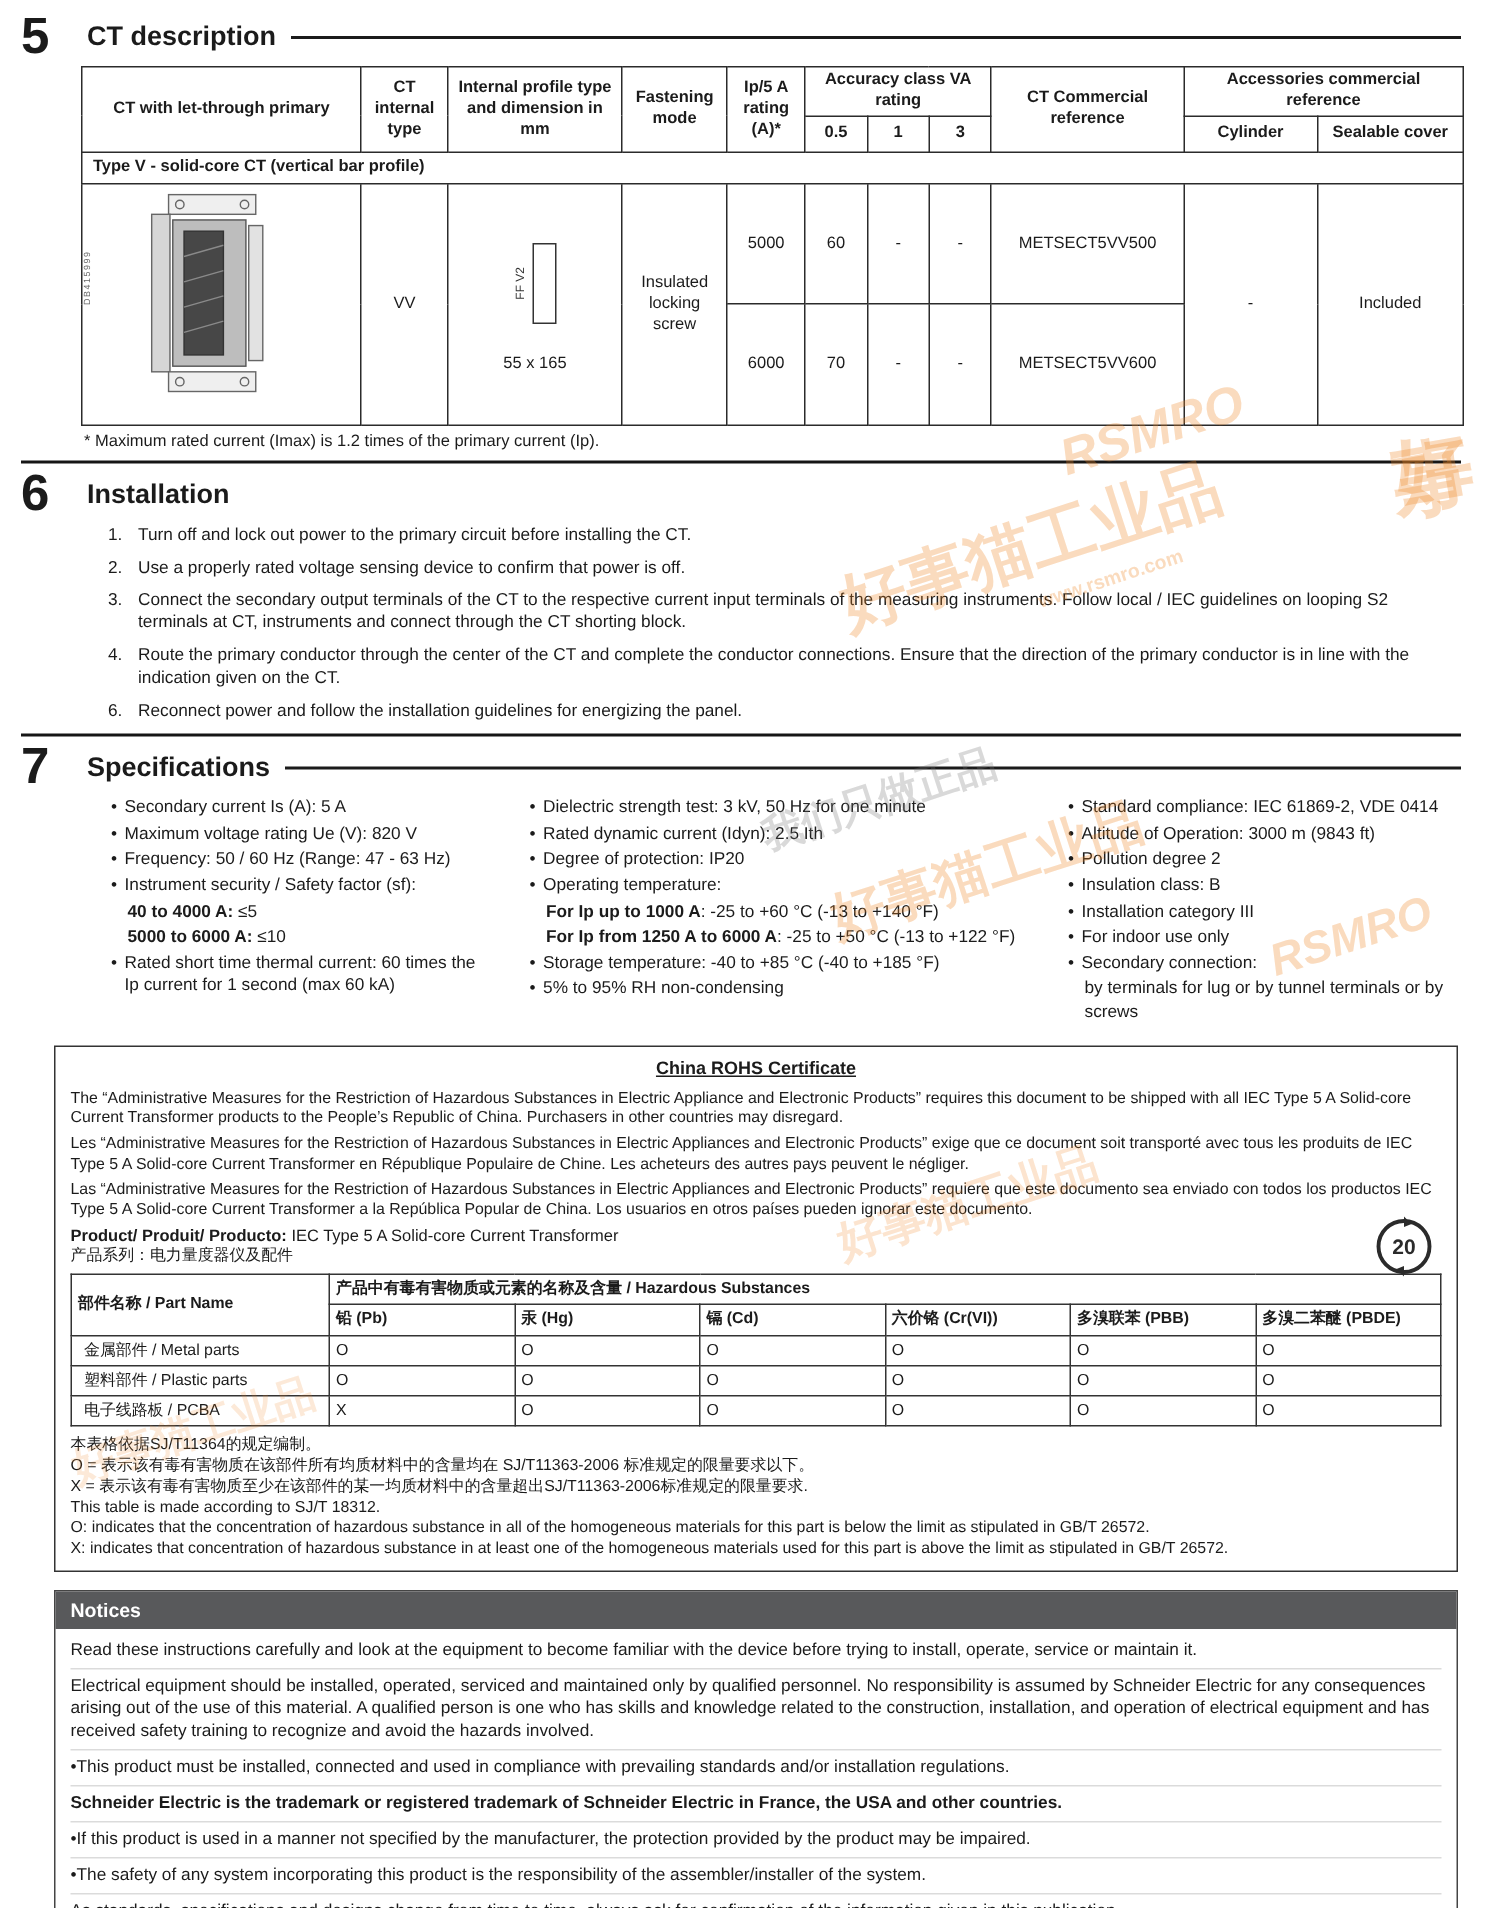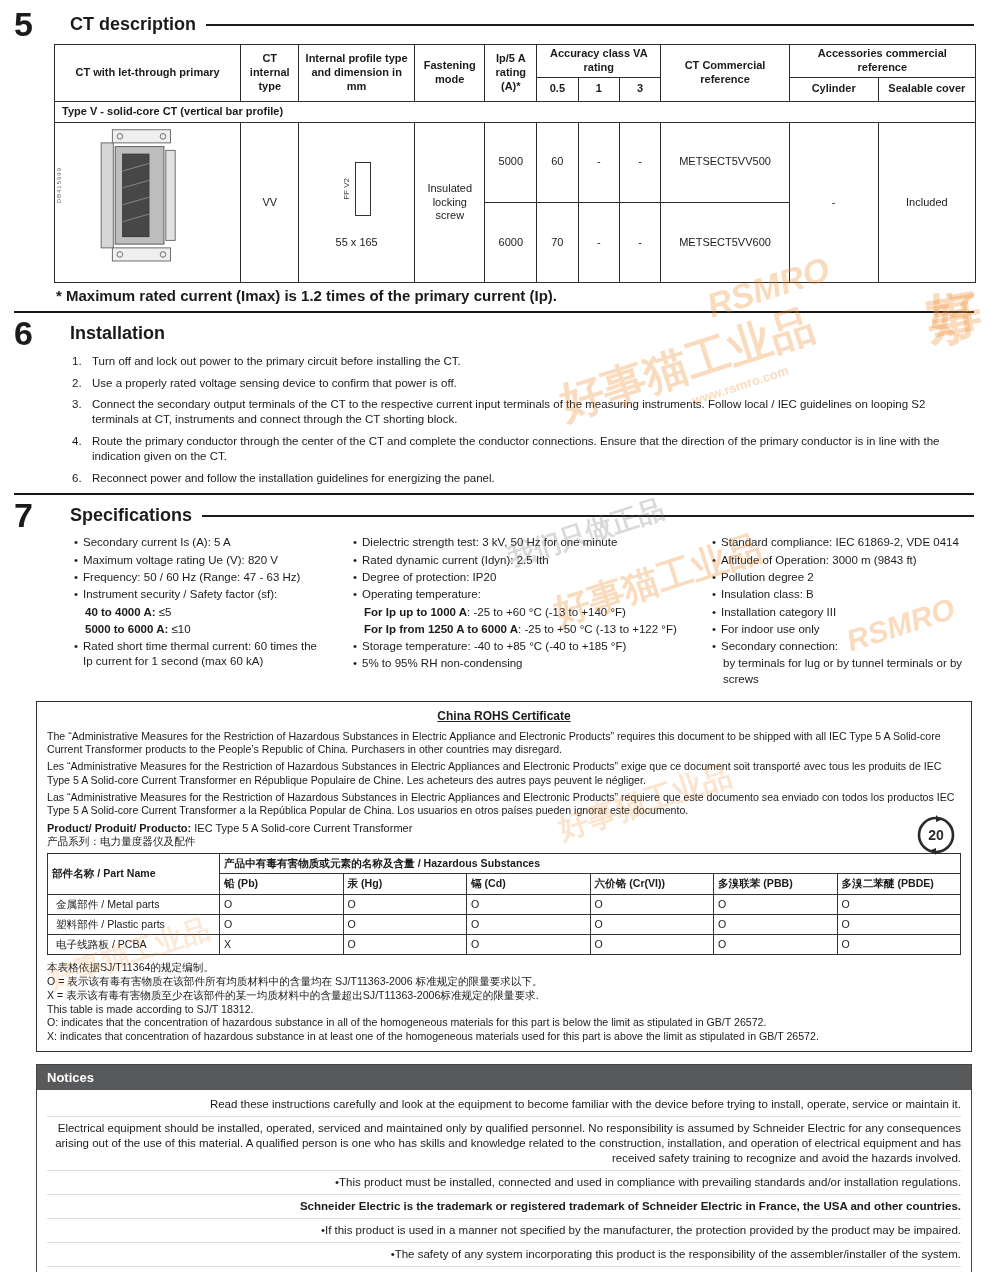--- a/index.html
+++ b/index.html
@@ -3,36 +3,36 @@
 <meta charset="utf-8">
 <style>
   * { margin:0; padding:0; box-sizing:border-box; }
   html,body { width:990px; height:1272px; }
   body { font-family:"Liberation Sans","DejaVu Sans",sans-serif; background:#ffffff; color:#1b1b1b; position:relative; overflow:hidden; }
   .page { position:relative; padding:8px 16px 6px 14px; z-index:1; }
 
   
   .sec-head { display:flex; align-items:center; gap:10px; margin-bottom:4px; }
   .sec-num { font-size:34px; font-weight:bold; line-height:0.95; width:34px; }
-  .sec-title { font-size:18px; font-weight:bold; white-space:nowrap;margin-left:12px; }
+  .sec-title { font-size:18px; font-weight:bold; white-space:nowrap; }
   .sec-rule { flex:1; border-top:2px solid #1b1b1b; margin-top:2px; }
   .sep { border-top:2px solid #161616; margin:7px 0 4px 0; }
 
   
   .ct-table { border-collapse:collapse; table-layout:fixed; width:922px; margin-left:40px; font-size:11px; }
   .ct-table th,.ct-table td { border:1px solid #2b2b2b; padding:2px 3px; text-align:center; vertical-align:middle; line-height:1.25; }
   .ct-table thead th { font-weight:bold; height:24px; }
   .ct-table .type-row { text-align:left; font-weight:bold; padding:3px 7px; height:18px; }
   .img-cell { position:relative; }
   .db-code { position:absolute; left:1px; top:44px; writing-mode:vertical-rl; transform:rotate(180deg); font-size:6px; color:#666; letter-spacing:1px; }
   .h78 td { height:78px; }
   .profile-draw { display:flex; align-items:center; justify-content:center; gap:3px; margin:6px 0 20px; }
   .ff-label { writing-mode:vertical-rl; transform:rotate(180deg); font-size:8px; color:#333; }
   .profile-rect { display:block; width:16px; height:54px; border:1px solid #333; background:#fff; }
-  .footnote { margin:4px 0 0 42px; font-size:15px;font-weight:bold; }
+  .footnote { margin:4px 0 0 42px; font-size:11px; }
 
   
   .steps { margin:2px 0 6px 58px; font-size:11.5px; }
   .step { display:flex; gap:6px; margin-bottom:7px; line-height:1.3; }
   .step-num { flex:0 0 14px; }
   .step-text { flex:1; max-width:885px; }
 
   
   .spec-wrap { display:flex; gap:24px; margin:2px 0 8px 60px; font-size:11.5px; line-height:1.33; }
   .spec-c1 { width:255px; } .spec-c2 { width:335px; } .spec-c3 { flex:1; }
@@ -48,21 +48,21 @@
   .epup { position:absolute; right:14px; top:112px; }
   .rohs-table { border-collapse:collapse; table-layout:fixed; width:100%; margin:2px 0 6px; }
   .rohs-table th,.rohs-table td { border:1px solid #333; padding:3px 4px; text-align:left; font-size:10.6px; line-height:1.25; }
   .part-col { width:172px; }
   .part-cell { text-align:left !important; padding-left:8px !important; }
 
   
   .notices { border:1px solid #444; margin:12px 0 0 22px; width:936px; }
   .notices-head { background:#58595b; color:#fff; font-weight:bold; font-size:13px; padding:5px 10px; }
   .notices-body { padding:3px 10px 7px; font-size:11.5px; line-height:1.3; }
-  .notice-item { padding:4px 0; border-bottom:1px solid rgba(0,0,0,0.14);text-align:right; }
+  .notice-item { padding:4px 0; border-bottom:1px solid rgba(0,0,0,0.14); }
   .notice-item:last-child { border-bottom:none; }
   .notice-item.bold { font-weight:bold; }
 
   
   .wm { position:absolute; z-index:3; pointer-events:none; font-weight:bold; white-space:nowrap; }
   .wm-orange { color:rgba(238,136,40,0.30); }
   .wm-gray { color:rgba(120,120,120,0.28); }
 </style>
 </head>
 <body>

